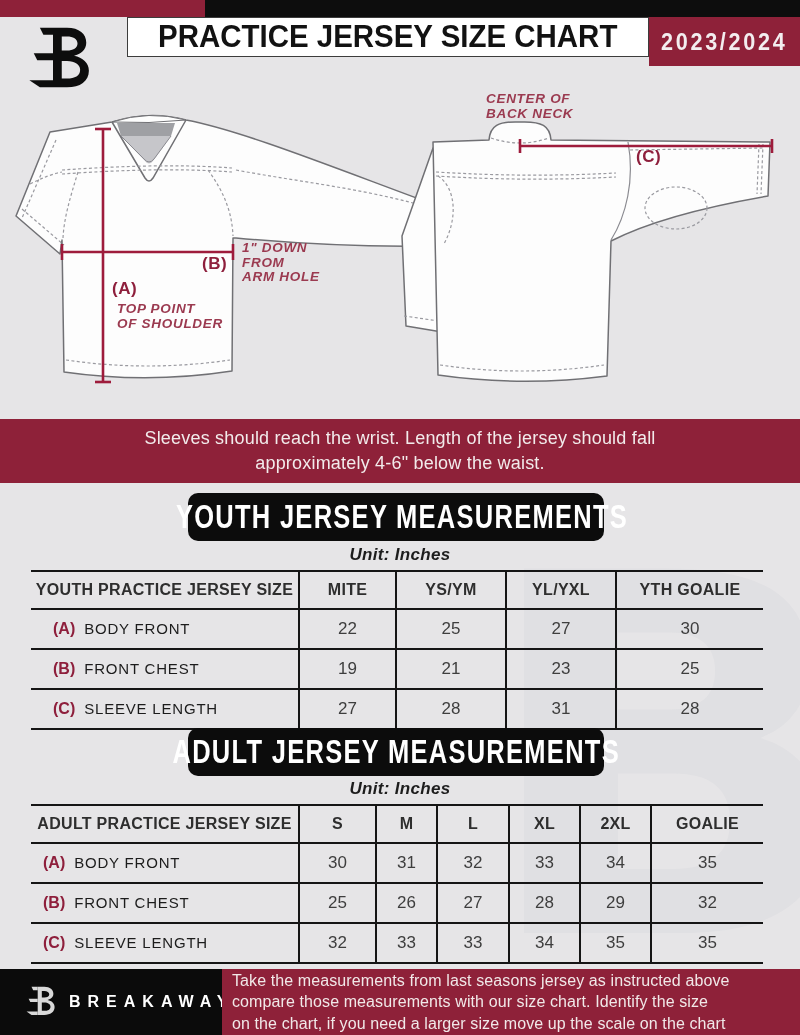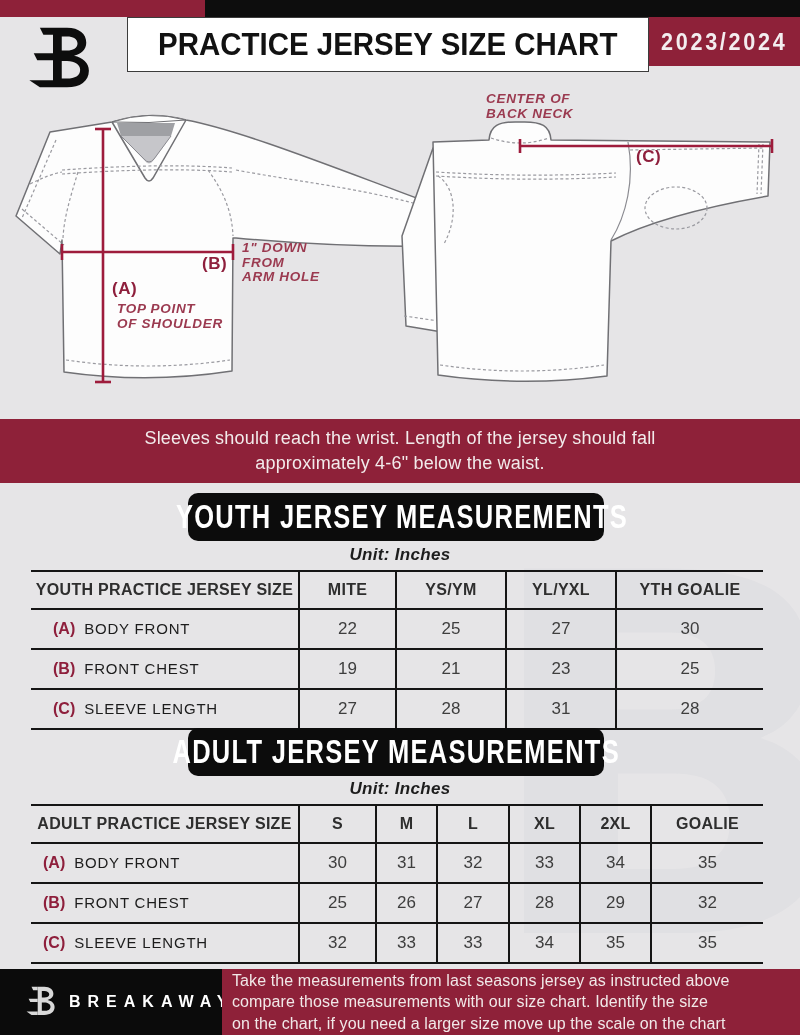--- a/index.html
+++ b/index.html
@@ -4,21 +4,21 @@
 <style>
   html,body{margin:0;padding:0;}
   #page{position:relative;width:800px;height:1035px;background:#E6E5E7;overflow:hidden;
         font-family:"Liberation Sans",sans-serif;}
   #page *{box-sizing:border-box;}
 
   
   .strip-maroon{position:absolute;left:0;top:0;width:205px;height:17px;background:#8E2139;}
   .strip-black{position:absolute;left:205px;top:0;width:595px;height:17px;background:#0D0D0D;}
   .logo-header{position:absolute;left:24px;top:26px;width:72px;height:70px;}
-  .title-box{position:absolute;left:127px;top:17px;width:522px;height:55px;background:#FFFFFF;
+  .title-box{position:absolute;left:127px;top:17px;width:522px;height:40px;background:#FFFFFF;
              border:1.5px solid #3C3C3C;display:flex;align-items:center;justify-content:center;}
   .title-box span{font-size:31px;font-weight:bold;color:#121212;white-space:nowrap;
                   transform:scale(0.95,1.03);letter-spacing:0px;}
   .season-box{position:absolute;left:649px;top:17px;width:151px;height:49px;background:#8E2139;
               display:flex;align-items:center;justify-content:center;}
   .season-box span{color:#F3EDEF;font-size:24px;font-weight:bold;letter-spacing:3px;
                    transform:scaleX(0.9);white-space:nowrap;}
 
   
   .front-svg{position:absolute;left:0;top:88px;width:440px;height:330px;}

